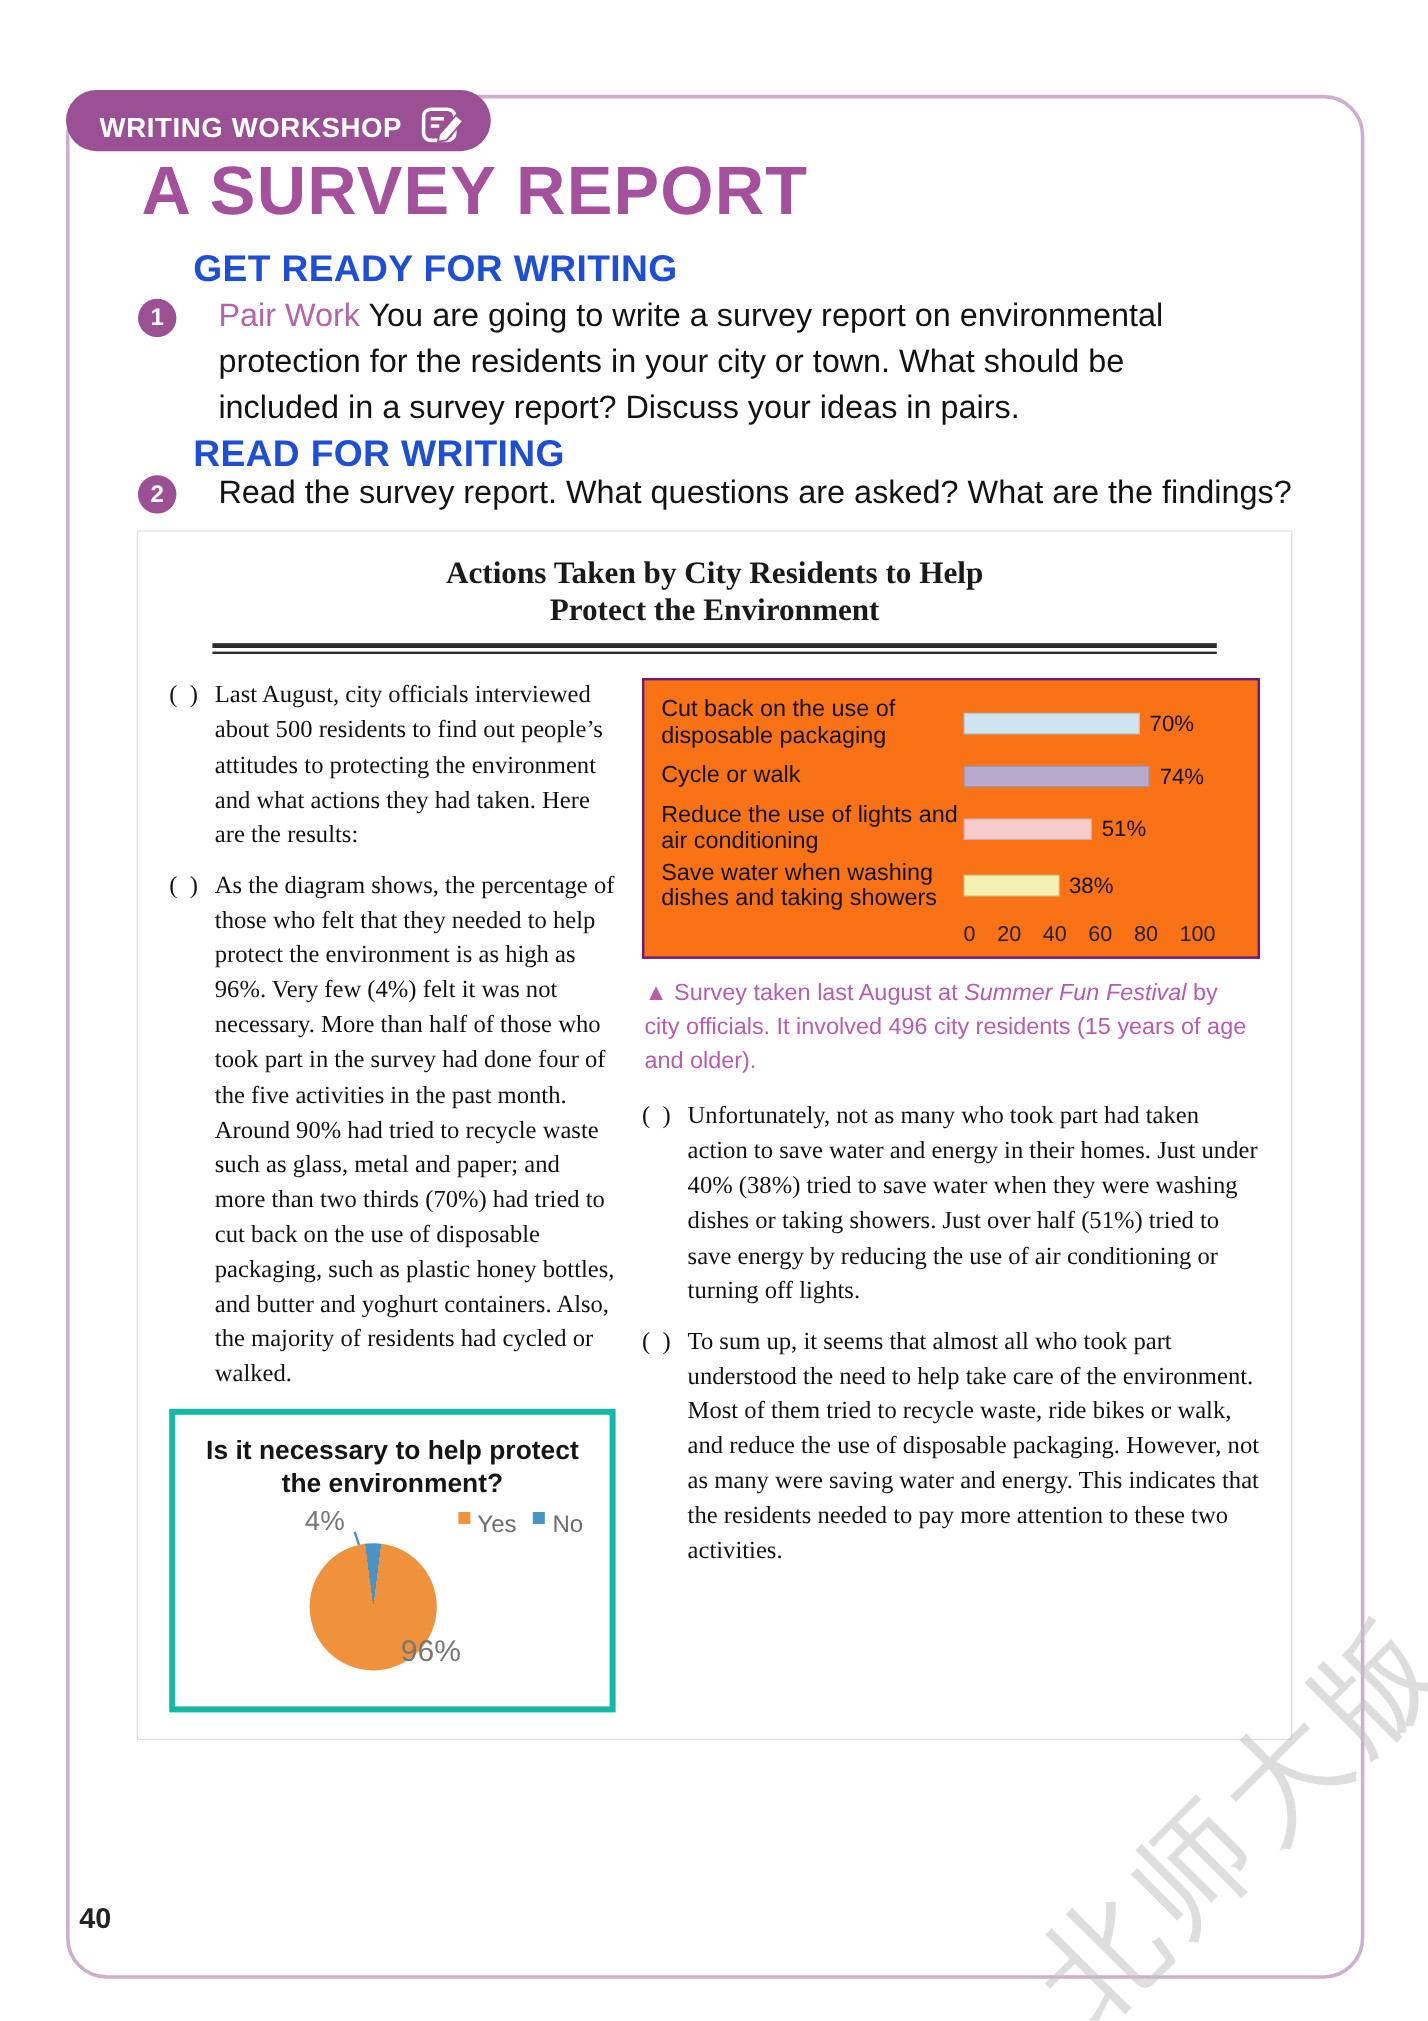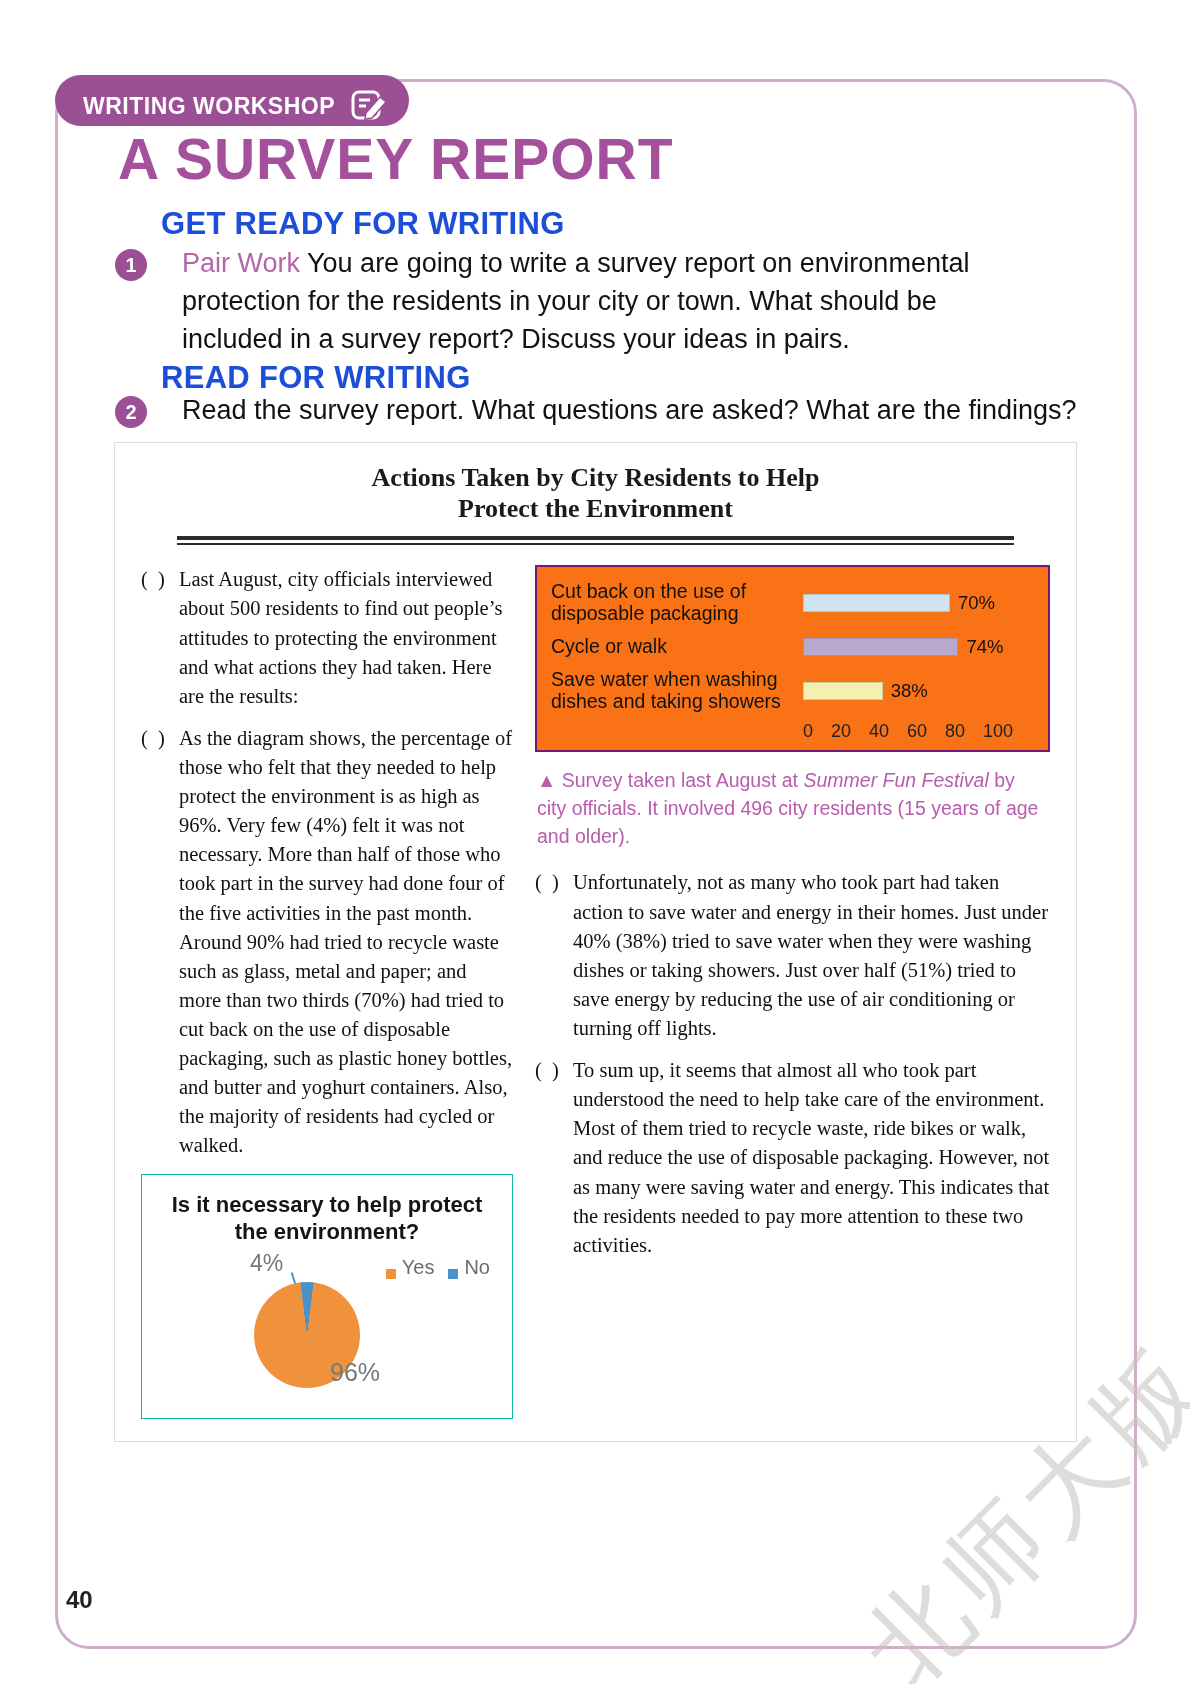--- a/index.html
+++ b/index.html
@@ -59,24 +59,24 @@
   .bar-area { flex:none; width:210px; position:relative; height:36px; }
   .bar {
     position:absolute; left:0; top:50%; transform:translateY(-50%); height:18px;
     border:1px solid rgba(0,0,0,0.14);
   }
   .bar-val { position:absolute; top:50%; transform:translateY(-50%); font-size:18.5px; color:#111; white-space:nowrap; }
   .axis { margin-left:252px; width:210px; display:flex; justify-content:space-between; font-size:18px; color:#222; padding-top:4px; }
   .caption { margin:14px 2px 18px; font-size:19.5px; line-height:1.45; color:#b85cae; }
   .caption .it { font-style:italic; }
 
-  .pie-box { border:1px solid #14b8a6; background:#fff; padding:16px 12px 12px; margin-top:8px; }
+  .pie-box { border:5px solid #14b8a6; background:#fff; padding:16px 12px 12px; margin-top:8px; }
   .pie-title { text-align:center; font-size:22px; font-weight:bold; color:#151515; line-height:1.25; }
   .pie-area { position:relative; height:152px; margin-top:8px; }
-  .pie-legend { position:absolute; right:2px; top:2px; display:flex; align-items:flex-end; gap:6px; }
+  .pie-legend { position:absolute; right:2px; top:2px; display:flex; align-items:flex-start; gap:6px; }
   .swatch { width:10px; height:10px; display:inline-block; }
   .legend-label { font-size:20px; color:#6d6d6d; margin-right:8px; }
   .pie { position:absolute; left:100px; top:28px; width:106px; height:106px; border-radius:50%; }
   .pie-small-label { position:absolute; left:96px; top:-4px; font-size:23px; color:#777; }
   .pie-big-label { position:absolute; left:176px; top:104px; font-size:25px; color:#777; }
   .pie-leader { position:absolute; left:140px; top:18px; width:2px; height:22px; background:#4a93c8; transform:rotate(-18deg); }
 
   .page-number { position:absolute; left:66px; top:1586px; font-size:24px; font-weight:bold; color:#222; }
   .watermark {
     position:absolute; left:820px; top:1450px; font-size:100px; color:#c3c3c3; opacity:0.55;
@@ -165,20 +165,27 @@
             </div>
           </div>
           <div class="chart-row">
             <div class="chart-label">Cycle or walk</div>
             <div class="bar-area">
               <div class="bar" style="width: 74%; background: rgb(183, 170, 205);"></div>
               <span class="bar-val" style="left: calc(74% + 8px);">74%</span>
             </div>
           </div>
           <div class="chart-row">
+            <div class="chart-label">Reduce the use of lights and air conditioning</div>
+            <div class="bar-area">
+              <div class="bar" style="width: 51%; background: rgb(246, 202, 202);"></div>
+              <span class="bar-val" style="left: calc(51% + 8px);">51%</span>
+            </div>
+          </div>
+          <div class="chart-row">
             <div class="chart-label">Save water when washing dishes and taking showers</div>
             <div class="bar-area">
               <div class="bar" style="width: 38%; background: rgb(243, 240, 178);"></div>
               <span class="bar-val" style="left: calc(38% + 8px);">38%</span>
             </div>
           </div>
           <div class="axis">
             <span>0</span>
             <span>20</span>
             <span>40</span>

